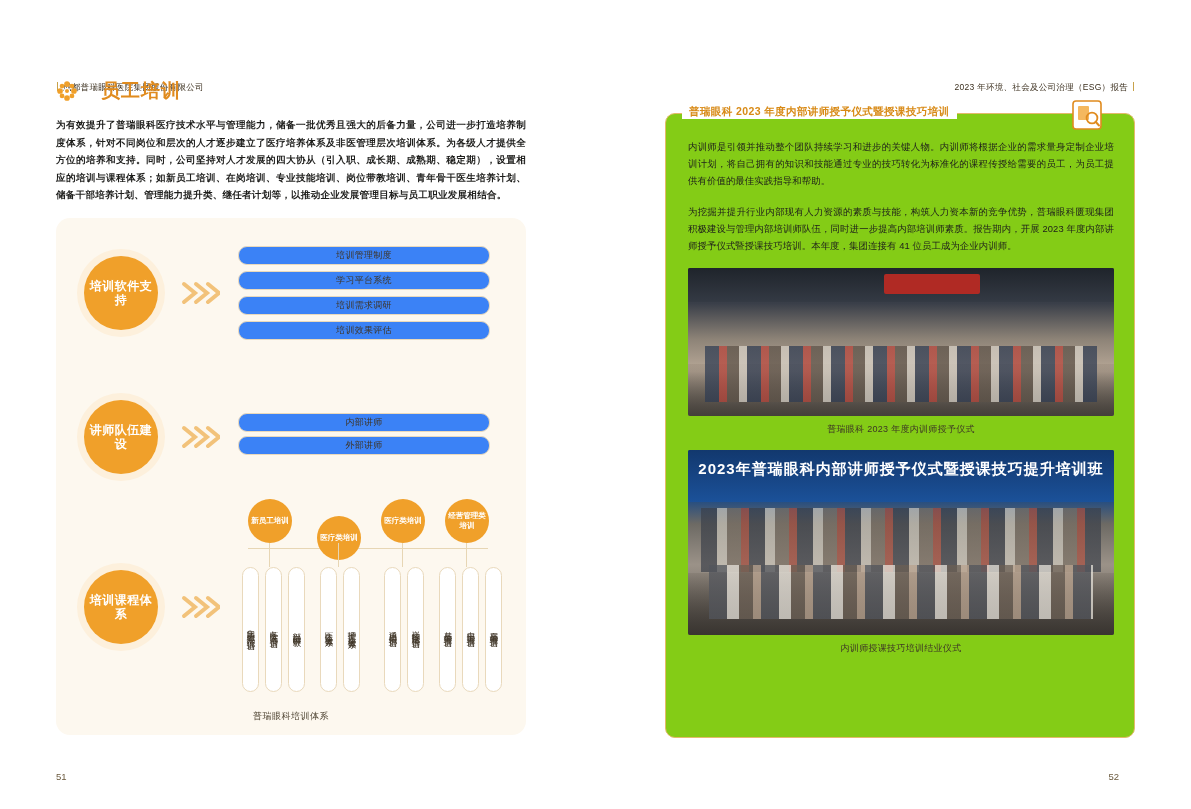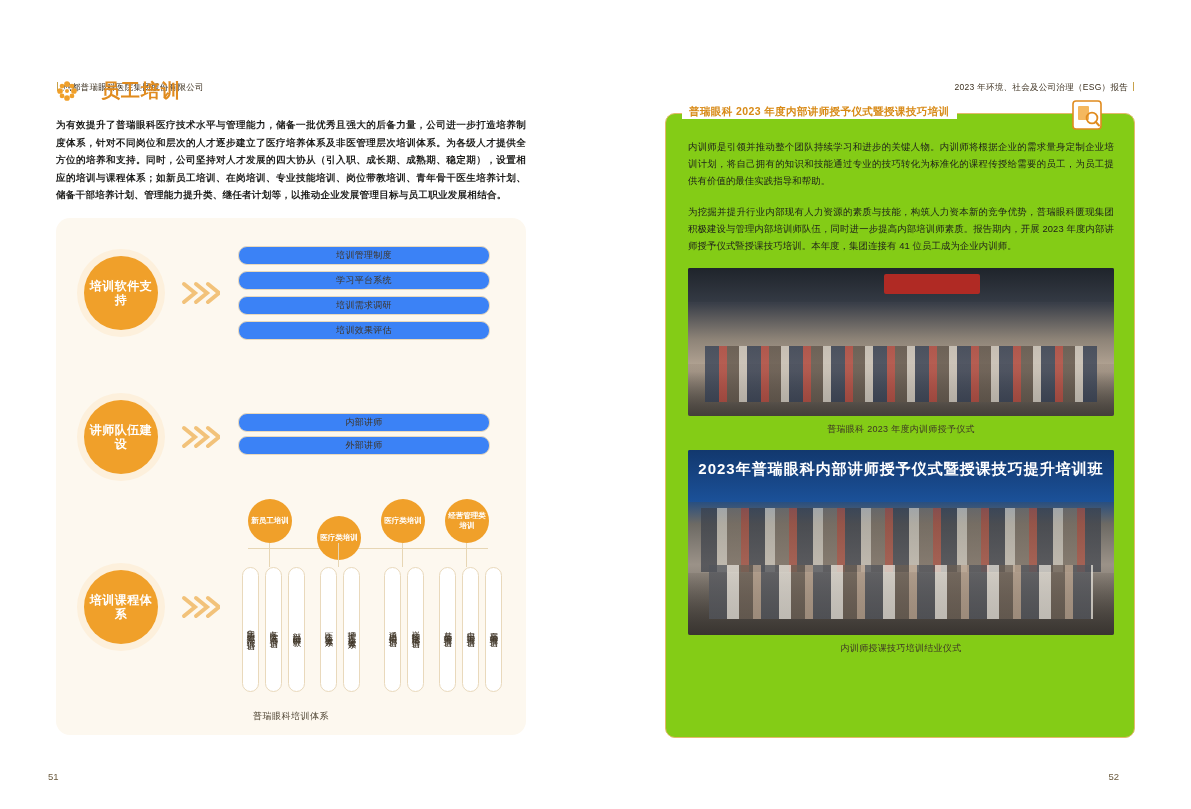--- a/index.html
+++ b/index.html
@@ -42,21 +42,21 @@
     vertical-align: -1px;
     margin: 0 5px;
   }
   
   .pgnum {
     position: absolute;
     bottom: 27px;
     font-size: 9.5px;
     color: #6b5a3e;
   }
-  .pgnum-left { left: 48px; }
+  .pgnum-left { left: 56px; }
   .pgnum-right { right: 72px; }
 
   
   .left-col {
     position: absolute;
     left: 56px;
     top: 78px;
     width: 470px;
   }
   .sec-title-row {

